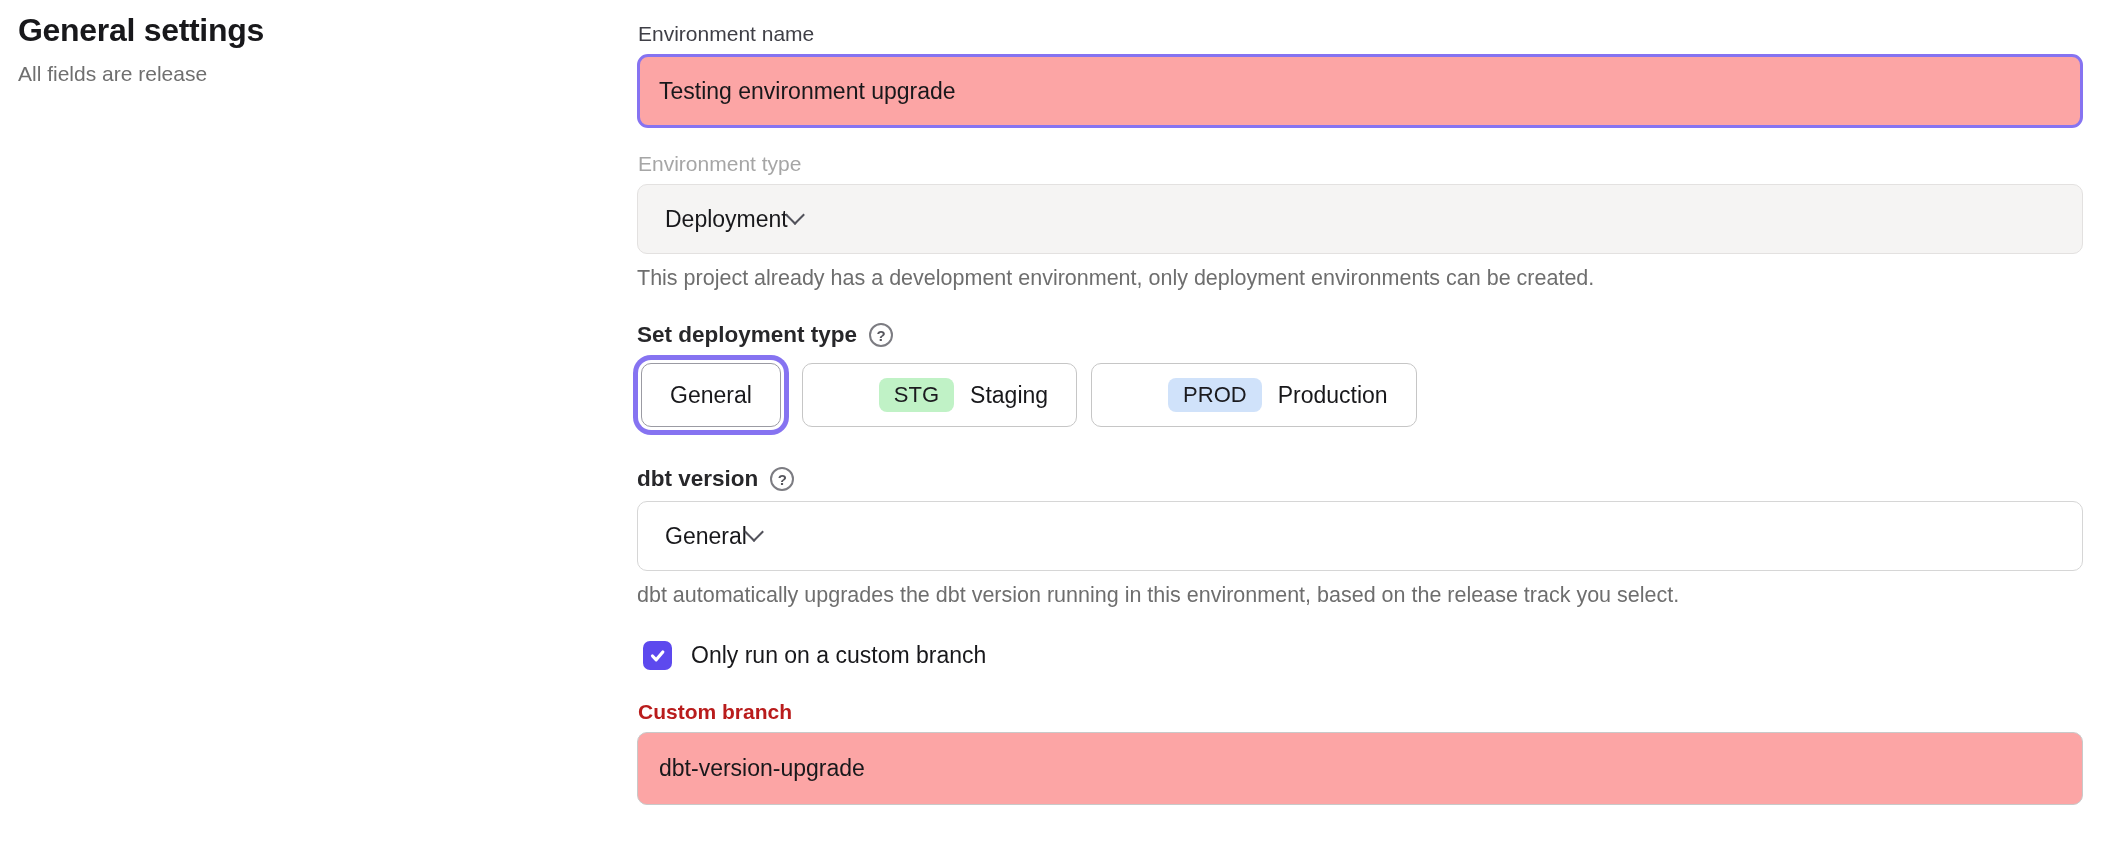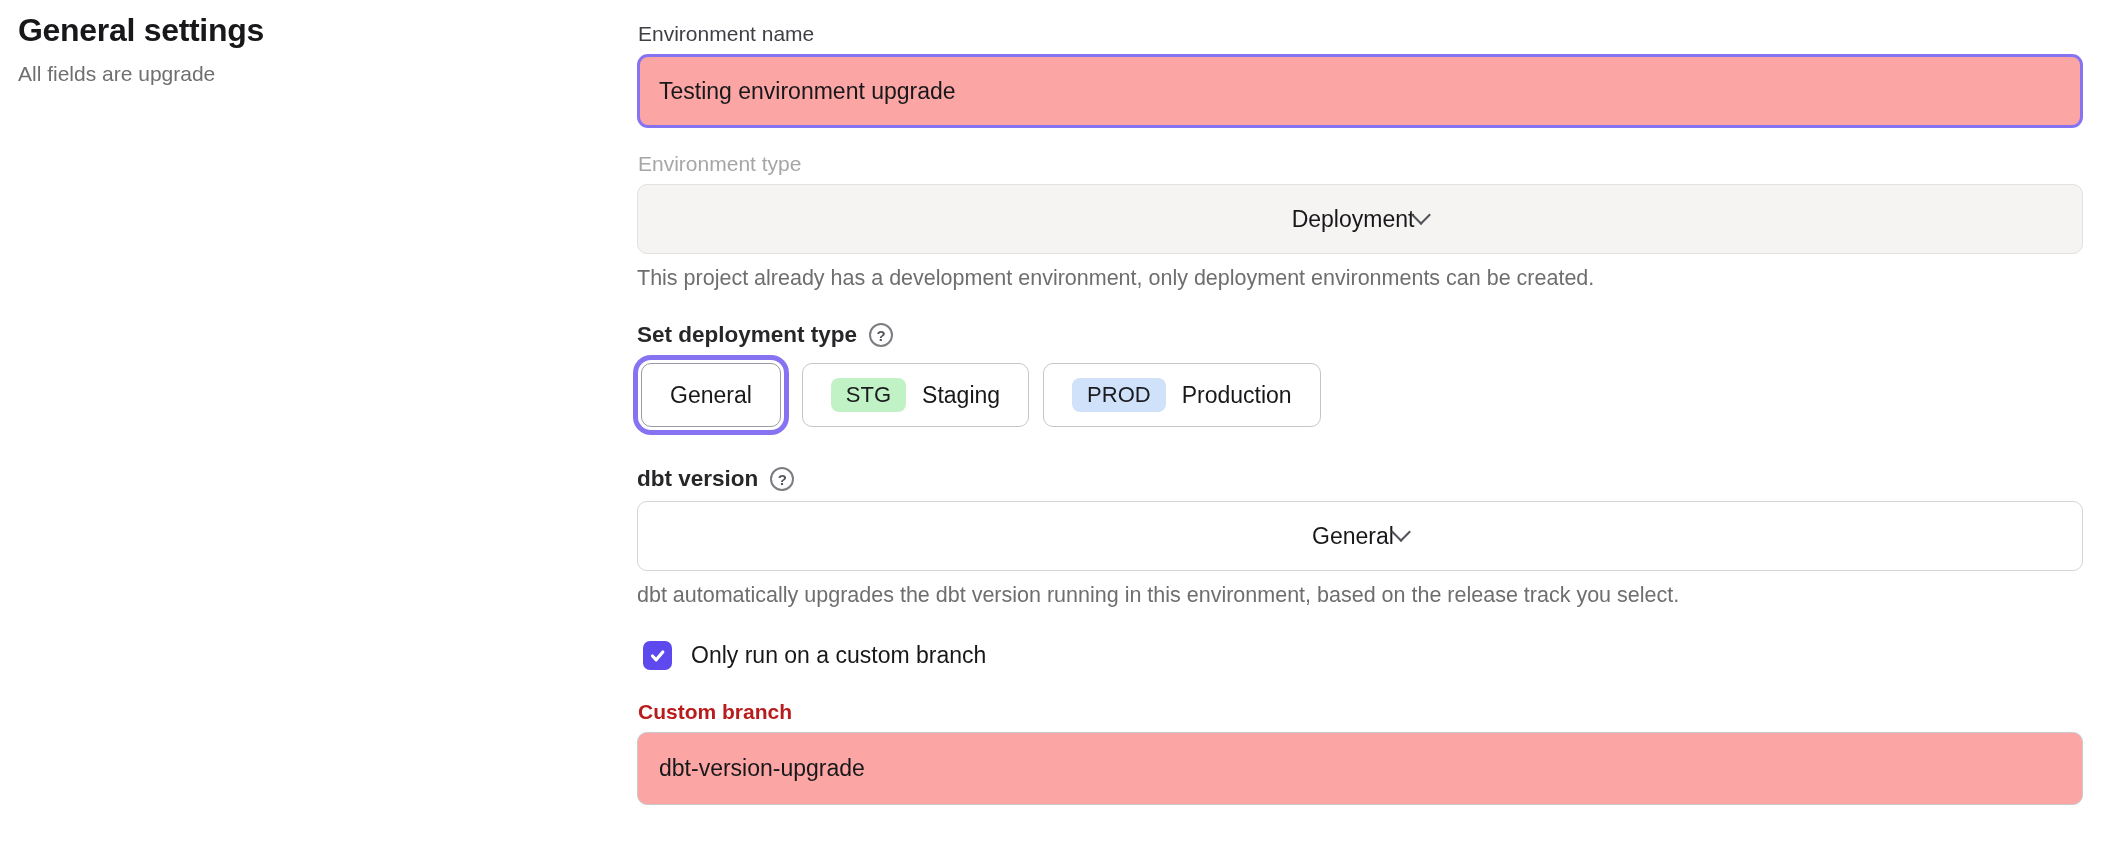--- a/index.html
+++ b/index.html
@@ -26,21 +26,21 @@
   .form-col{position:absolute;left:637px;top:22px;width:1446px;}
   .field-label{display:block;font-size:21px;font-weight:500;color:#3f3f46;margin:0 0 8px 1px;line-height:24px;}
   .field-label.disabled{color:var(--disabled-label);}
   .text-input{
     width:100%;height:74px;border:1px solid var(--border-gray);border-radius:11px;
     font-family:inherit;font-size:23px;color:#18181b;padding:0 21px;background:#fca5a5;outline:none;
   }
   .text-input.focused{border:3px solid var(--focus-purple);padding:0 19px;}
   .select{
     height:70px;border:1px solid #d6d6d6;border-radius:10px;background:#fff;
-    display:flex;align-items:center;justify-content:center;
+    display:flex;align-items:center;justify-content:flex-start;
     padding:0 27px;font-size:23px;color:#18181b;
   }
   .select.disabled{background:var(--disabled-bg);border-color:#e3e1e0;}
   .chevron{
     width:14px;height:14px;border-right:2.5px solid #52525b;border-bottom:2.5px solid #52525b;
     transform:rotate(45deg);margin-top:-8px;flex:0 0 auto;
   }
   .helper{font-size:21.5px;color:var(--helper-text);margin-top:12px;line-height:25px;}
   .group-env-type{margin-top:24px;}
   .group-deploy{margin-top:30px;}
@@ -57,37 +57,37 @@
   .seg-btn{
     height:64px;padding:0 28px;background:#fff;border:1px solid #c6c6c6;border-radius:10px;
     font-family:inherit;font-size:23px;color:#18181b;display:inline-flex;align-items:center;gap:16px;
     cursor:pointer;
   }
   .seg-btn.selected{
     border-color:#9b9ba3;
     box-shadow:0 0 0 3px #ffffff,0 0 0 8px var(--focus-purple);
     margin-left:4px;margin-right:7px;
   }
-  .badge{padding:6px 15px;border-radius:8px;font-size:22px;font-weight:500;color:#1b1b1f;line-height:1;display:inline-block;}
+  .badge{padding:6px 15px;border-radius:8px;font-size:22px;font-weight:500;color:#1b1b1f;line-height:1;display:inline-block;margin-left:48px;}
   .badge.stg{background:var(--stg-badge-bg);}
   .badge.prod{background:var(--prod-badge-bg);}
   .checkbox-row{margin-top:33px;display:flex;align-items:center;gap:19px;padding-left:6px;}
   .checkbox{
     width:29px;height:29px;border-radius:7px;background:var(--checkbox-purple);
     display:flex;align-items:center;justify-content:center;cursor:pointer;flex:0 0 auto;
   }
   .checkbox-label{font-size:23px;font-weight:500;color:#18181b;cursor:pointer;}
   .branch-label{font-weight:700;color:#b91c1c;}
 </style>
 </head>
 <body>
 
 <div class="left-col">
   <h1 class="page-title">General settings</h1>
-  <div class="page-subtitle">All fields are upgrade</div>
+  <div class="page-subtitle">All fields are release</div>
 </div>
 
 <div class="form-col">
 
   <div>
     <label class="field-label">Environment name</label>
     <input class="text-input focused" type="text" value="Testing environment upgrade" style="">
   </div>
 
   <div class="group-env-type">

